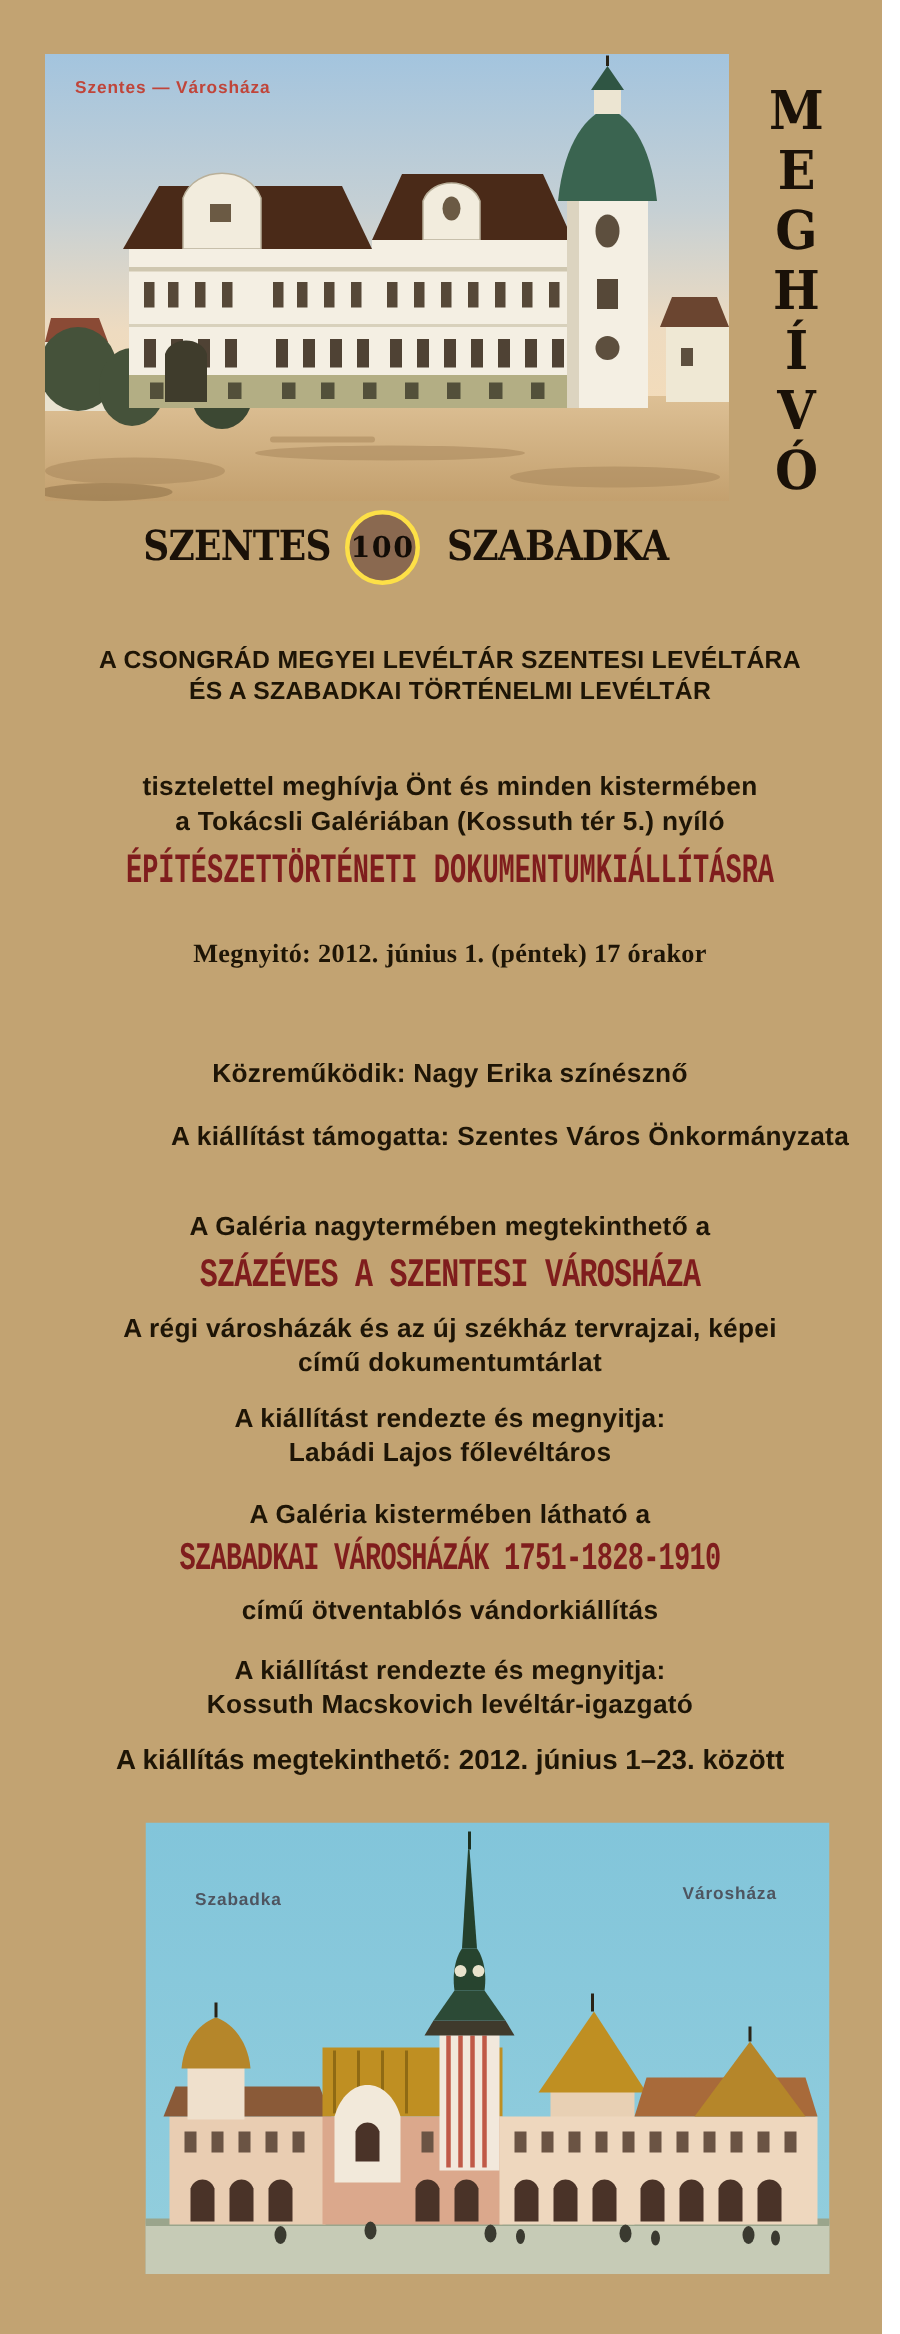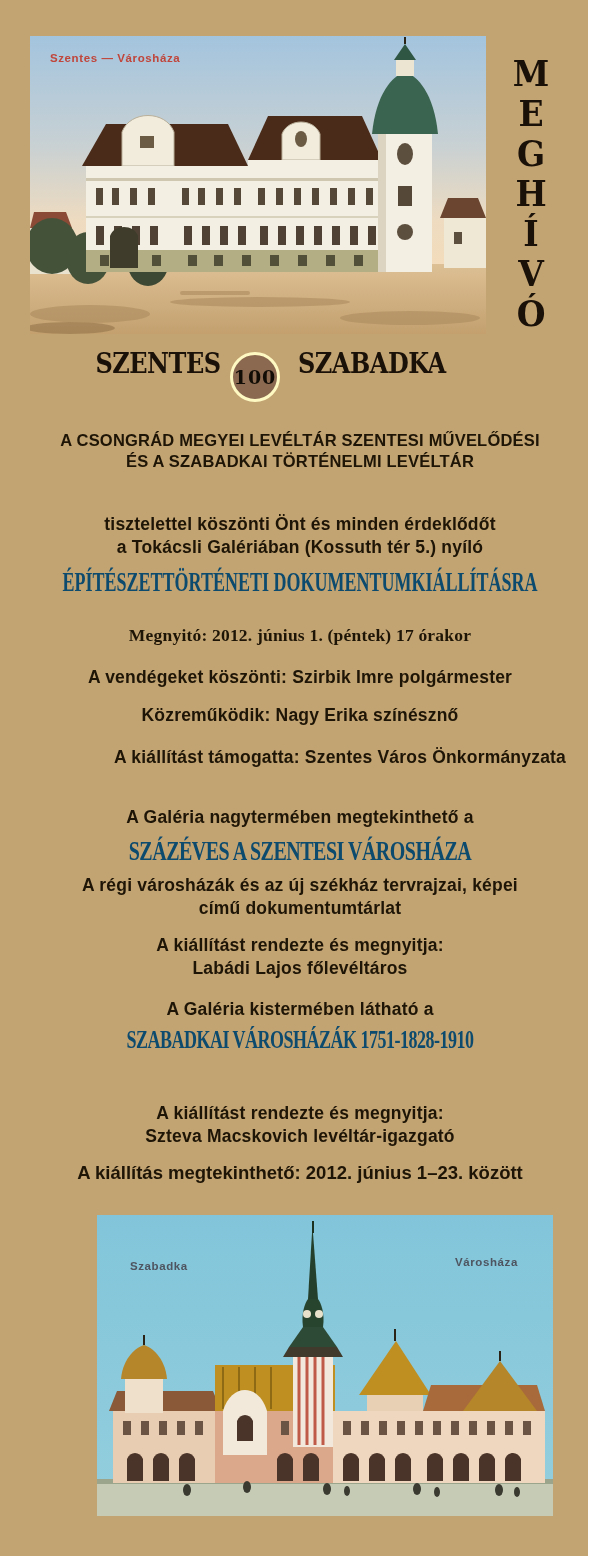--- a/index.html
+++ b/index.html
@@ -33,45 +33,45 @@
     font-family:"DejaVu Serif",serif;
     font-weight:bold;font-size:24px;
     letter-spacing:-0.5px;
     color:#1a1108;
     transform:scaleY(1.15);
     text-align:center;
   }
   #word-szentes{left:85px;top:349px;width:146px;}
   #word-szabadka{left:298px;top:349px;width:140px;}
   .badge-circle{
-    position:absolute;left:230px;top:352px;
+    position:absolute;left:230px;top:340px;
     width:50px;height:50px;border-radius:50%;
     background:#8a6950;
-    border:3px solid #fef9c3;
+    border:3px solid #fde047;
     box-sizing:border-box;
     display:flex;align-items:center;justify-content:center;
   }
   .badge-circle .num{
     font-family:"DejaVu Serif",serif;
     font-weight:bold;font-size:19px;color:#120c06;
     letter-spacing:1px;
   }
   
   .tb{
     position:absolute;left:0;width:600px;
     text-align:center;
     font-weight:bold;
     white-space:nowrap;
   }
   .s17{font-size:16.5px;line-height:21px;letter-spacing:0.2px;}
   .s18{font-size:17.5px;line-height:23px;letter-spacing:0.2px;}
   .deco{
-    font-family:Liberation Serif, serif;
+    font-family:Liberation Mono, monospace;
     font-weight:bold;
-    color:#0c4a6e;
+    color:#7f1d1d;
   }
   .deco .inner{display:inline-block;white-space:nowrap;}
   #main-title{top:572px;}
   #main-title .inner{font-size:18px;letter-spacing:0px;transform:scaleY(1.55);}
   #hall1-title{top:840px;}
   #hall1-title .inner{font-size:20px;letter-spacing:-0.5px;transform:scaleY(1.35);}
   #hall2-title{top:1030px;}
   #hall2-title .inner{font-size:18px;letter-spacing:-0.5px;transform:scaleY(1.45);}
   #org-block{top:430px;}
   #invite-block{top:513px;}
@@ -215,58 +215,58 @@
     <div class="letter">Ó</div>
   </div>
 
   <div class="badge-word" id="word-szentes">SZENTES</div>
   <div class="badge-circle">
     <span class="num">100</span>
   </div>
   <div class="badge-word" id="word-szabadka">SZABADKA</div>
 
   <div class="tb s17" id="org-block">
-    <div>A CSONGRÁD MEGYEI LEVÉLTÁR SZENTESI MŰVELŐDÉSI</div>
+    <div>A CSONGRÁD MEGYEI LEVÉLTÁR SZENTESI LEVÉLTÁRA</div>
     <div>ÉS A SZABADKAI TÖRTÉNELMI LEVÉLTÁR</div>
   </div>
 
   <div class="tb s18" id="invite-block">
-    <div>tisztelettel köszönti Önt és minden érdeklődőt</div>
+    <div>tisztelettel meghívja Önt és minden kistermében</div>
     <div>a Tokácsli Galériában (Kossuth tér 5.) nyíló</div>
   </div>
 
   <div class="tb deco" id="main-title">
     <span class="inner">ÉPÍTÉSZETTÖRTÉNETI DOKUMENTUMKIÁLLÍTÁSRA</span>
   </div>
 
   <div class="tb s18" id="opening-line">Megnyitó: 2012. június 1. (péntek) 17 órakor</div>
-  <div class="tb s18" id="greeting-line">A vendégeket köszönti: Szirbik Imre polgármester</div>
   <div class="tb s18" id="contributor-line">Közreműködik: Nagy Erika színésznő</div>
   <div class="tb s18" id="sponsor-line">A kiállítást támogatta: Szentes Város Önkormányzata</div>
 
   <div class="tb s18" id="hall1-intro">A Galéria nagytermében megtekinthető a</div>
   <div class="tb deco" id="hall1-title">
     <span class="inner">SZÁZÉVES A SZENTESI VÁROSHÁZA</span>
   </div>
   <div class="tb s18" id="hall1-sub">
     <div>A régi városházák és az új székház tervrajzai, képei</div>
     <div>című dokumentumtárlat</div>
   </div>
   <div class="tb s18" id="hall1-curator">
     <div>A kiállítást rendezte és megnyitja:</div>
     <div>Labádi Lajos főlevéltáros</div>
   </div>
 
   <div class="tb s18" id="hall2-intro">A Galéria kistermében látható a</div>
   <div class="tb deco" id="hall2-title">
     <span class="inner">SZABADKAI VÁROSHÁZÁK 1751-1828-1910</span>
   </div>
+  <div class="tb s18" id="hall2-sub">című ötventablós vándorkiállítás</div>
   <div class="tb s18" id="hall2-curator">
     <div>A kiállítást rendezte és megnyitja:</div>
-    <div>Szteva Macskovich levéltár-igazgató</div>
+    <div>Kossuth Macskovich levéltár-igazgató</div>
   </div>
 
   <div class="tb" id="viewing-line">A kiállítás megtekinthető: 2012. június 1–23. között</div>
 
   <svg id="postcard-bottom" class="postcard" viewBox="0 0 456 301" xmlns="http://www.w3.org/2000/svg">
     <defs>
       <linearGradient id="sky2" x1="0" y1="0" x2="0" y2="1">
         <stop offset="0" stop-color="#82c5da"></stop>
         <stop offset="1" stop-color="#93cedd"></stop>
       </linearGradient>

